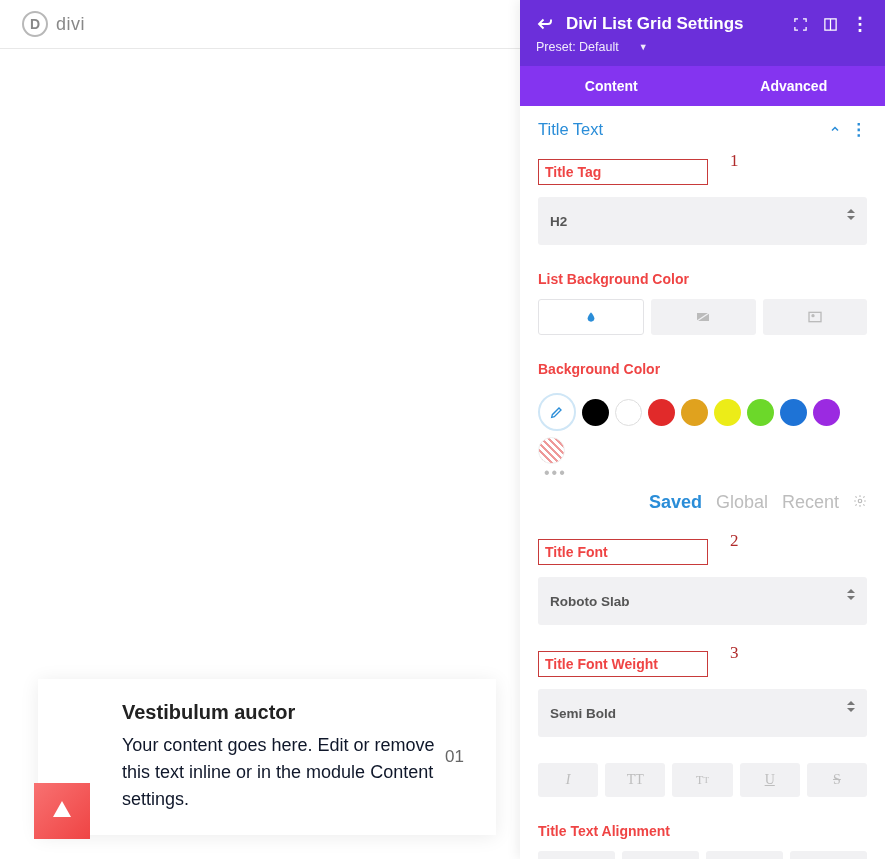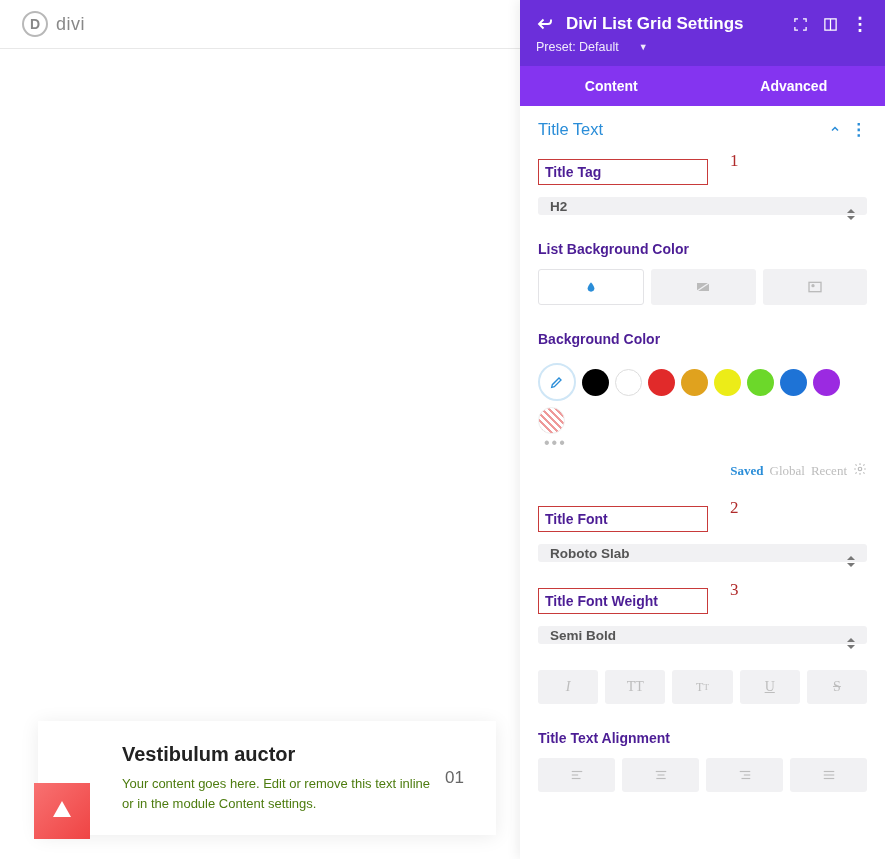--- a/index.html
+++ b/index.html
@@ -12,21 +12,21 @@
 .logo { display: flex; align-items: center; gap: 8px; }
 .logo-badge { width: 26px; height: 26px; border: 2px solid #b8b8b8; border-radius: 50%; display: flex; align-items: center; justify-content: center; color: #888; font-size: 14px; font-weight: 600; }
 .logo-text { color: #888; font-size: 18px; letter-spacing: 0.5px; }
 .nav-links { margin-left: auto; display: flex; gap: 28px; color: #555; font-size: 14px; }
 
 
 .content-area { position: absolute; left: 14px; right: 365px; top: 49px; bottom: 0; }
 .card { position: absolute; left: 24px; right: 24px; bottom: 24px; background: #fff; box-shadow: 0 2px 18px rgba(0,0,0,0.08); padding: 22px 28px 22px 84px; min-height: 112px; display: flex; align-items: center; }
 .card-icon { position: absolute; left: -4px; bottom: -4px; width: 56px; height: 56px; background: linear-gradient(135deg,#f87171,#ef4444); display: flex; align-items: center; justify-content: center; color: #fff; }
 .card-body h3 { font-size: 20px; font-weight: 700; color: #222; margin-bottom: 8px; }
-.card-body p { font-size: 13px; color: #4d7c0f; line-height: 1.5; max-width: 330px; }
+.card-body p { font-size: 18px; color: #0f172a; line-height: 1.5; max-width: 330px; }
 .card-num { margin-left: auto; font-size: 17px; color: #666; font-weight: 400; padding-right: 4px; }
 
 
 .panel { position: absolute; right: 0; top: 0; width: 365px; height: 859px; background: #fff; display: flex; flex-direction: column; box-shadow: -2px 0 12px rgba(0,0,0,0.08); }
 .panel-hdr { background: #6b2fda; color: #fff; padding: 14px 16px 12px 16px; }
 .panel-hdr-row { display: flex; align-items: center; gap: 12px; }
 .panel-title { font-size: 17px; font-weight: 600; flex: 1; }
 .panel-preset { font-size: 12.5px; margin-top: 6px; opacity: 0.9; display: flex; align-items: center; gap: 20px; }
 .hdr-ico { width: 18px; height: 18px; display: inline-flex; align-items: center; justify-content: center; }
 .hdr-ico svg { stroke: #fff; fill: none; }
@@ -37,41 +37,41 @@
 
 .panel-body { flex: 1; overflow-y: auto; position: relative; }
 .panel-body::-webkit-scrollbar { width: 6px; }
 .panel-body::-webkit-scrollbar-thumb { background: #6b2fda; border-radius: 3px; }
 
 .section-head { display: flex; align-items: center; padding: 14px 18px 8px 18px; }
 .section-head span { color: #2a8dd8; font-size: 16.5px; font-weight: 500; }
 .sec-act { margin-left: auto; display: flex; gap: 10px; color: #2a8dd8; }
 
 .group { padding: 6px 18px 14px 18px; }
-.label-row { font-size: 14px; font-weight: 600; color: #4c1d95; padding: 6px 0; }
+.label-row { font-size: 14px; font-weight: 600; color: #ef4444; padding: 6px 0; }
 .label-box { border: 1.5px solid #c83a3a; padding: 4px 6px; display: inline-block; min-width: 170px; }
 .annot { color: #b02a2a; font-family: Georgia, serif; font-size: 17px; position: absolute; }
 
-.select { margin-top: 6px; background: #f1f1f3; border-radius: 3px; height: 18px; display: flex; align-items: center; padding: 0 12px; font-size: 13.5px; color: #555; font-weight: 600; position: relative; }
+.select { margin-top: 6px; background: #f1f1f3; border-radius: 3px; height: 48px; display: flex; align-items: center; padding: 0 12px; font-size: 13.5px; color: #555; font-weight: 600; position: relative; }
 .select::after { content: ""; position: absolute; right: 12px; top: 12px; width: 0; height: 0; border-left: 4px solid transparent; border-right: 4px solid transparent; border-bottom: 4px solid #777; }
 .select::before { content: ""; position: absolute; right: 12px; top: 19px; width: 0; height: 0; border-left: 4px solid transparent; border-right: 4px solid transparent; border-top: 4px solid #777; }
 
 .bg-tabs { display: flex; gap: 7px; margin-top: 6px; }
 .bg-tab { flex: 1; height: 36px; background: #f1f1f3; border-radius: 3px; display: flex; align-items: center; justify-content: center; color: #bbb; }
 .bg-tab.active { background: #fff; border: 1px solid #e3e3e6; color: #2a8dd8; }
 .bg-tab svg { width: 16px; height: 16px; }
 
 .swatch-row { display: flex; gap: 6px; align-items: center; margin-top: 10px; flex-wrap: wrap; }
 .picker { width: 38px; height: 38px; border-radius: 50%; border: 2px solid #cfe6f6; display: flex; align-items: center; justify-content: center; color: #2a8dd8; background: #fff; }
 .swatch { width: 27px; height: 27px; border-radius: 50%; }
 .swatch.white { border: 1px solid #ddd; }
 .swatch.striped { background: repeating-linear-gradient(45deg,#fff,#fff 3px,#e99 3px,#e99 5px); border: 1px solid #eee; }
 .dots3 { color: #bbb; font-size: 16px; letter-spacing: 2px; padding-left: 6px; }
 
-.saved-row { display: flex; gap: 6px; align-items: center; margin-top: 10px; color: #bdbdbd; font-size: 13px; font-family: Liberation Serif, serif; }
+.saved-row { display: flex; gap: 14px; align-items: center; margin-top: 10px; color: #bdbdbd; font-size: 18px; }
 .saved-row .sv { color: #2a8dd8; font-weight: 600; margin-left: auto; }
 .gear { color: #bbb; }
 
 .style-btns, .align-btns { display: flex; gap: 7px; margin-top: 6px; }
 .sbtn { flex: 1; height: 34px; background: #f1f1f3; border-radius: 3px; display: flex; align-items: center; justify-content: center; color: #bdbdbd; font-size: 14px; font-family: Georgia, serif; }
 .sbtn svg { stroke: #bdbdbd; }
 
 .rel { position: relative; }
 </style>
 </head>

